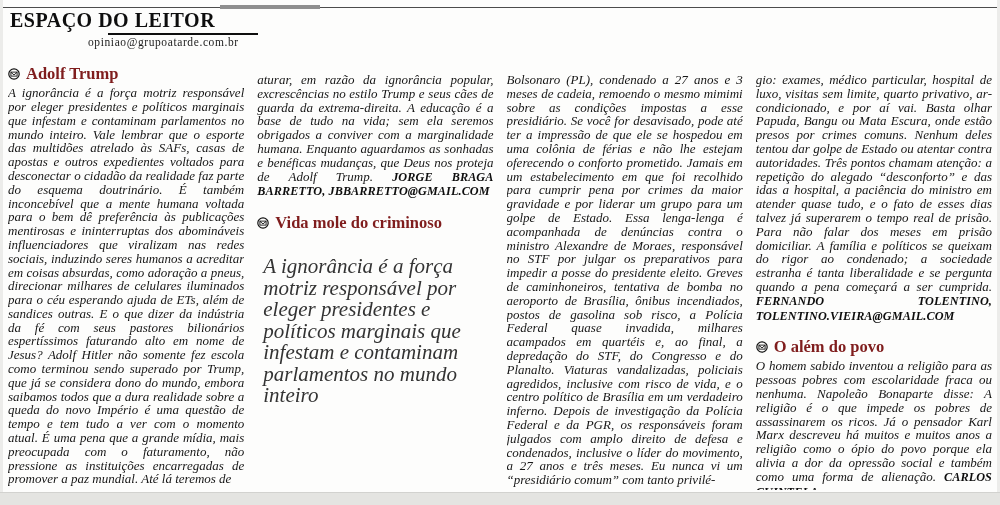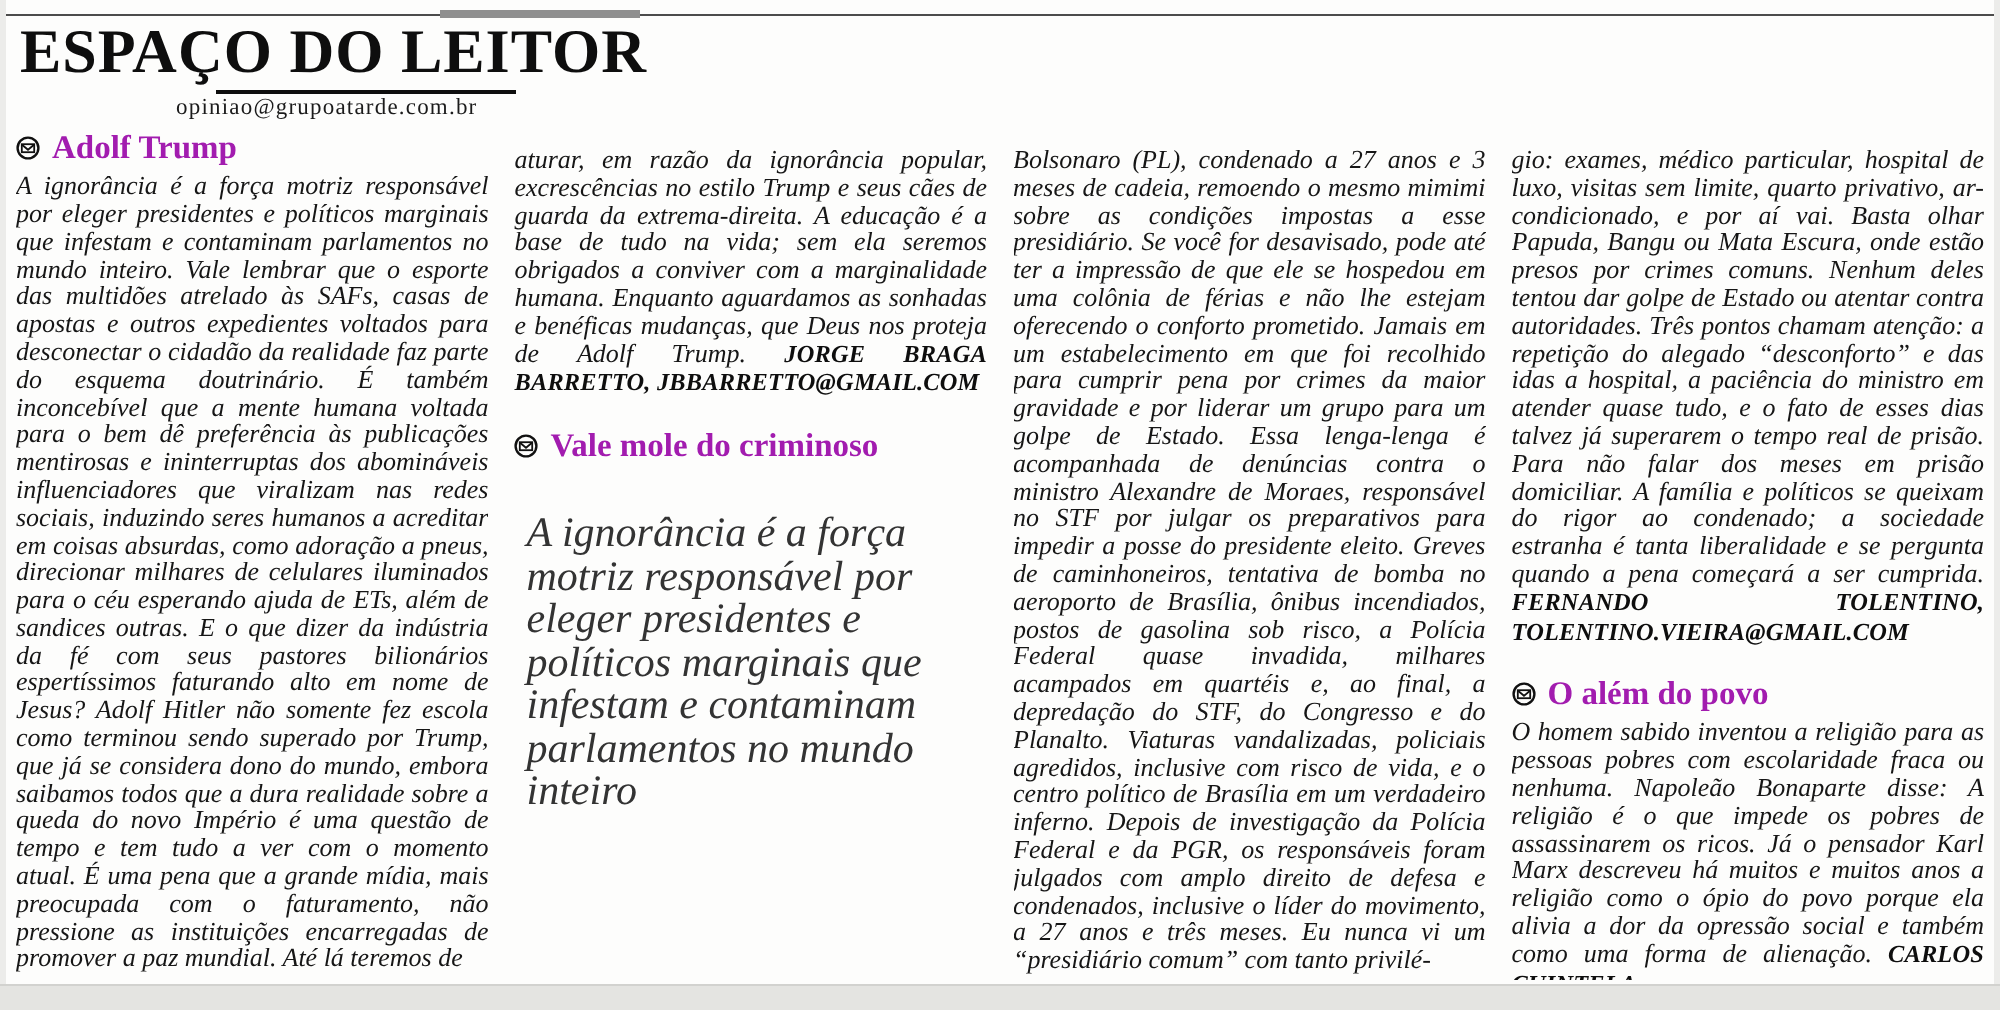--- a/index.html
+++ b/index.html
@@ -14,39 +14,39 @@
   
   .topline { position:absolute; top:7px; left:0; width:1000px; height:1px; background:#4c4c4c; }
   .topline-thick { position:absolute; top:5px; left:220px; width:100px; height:4px; background:#8f8f8f; }
   .left-edge { position:absolute; top:0; left:0; width:3px; height:100%; background:#ececea; }
   .right-edge { position:absolute; top:0; right:0; width:3px; height:100%; background:#ececea; }
   .bottom-strip { position:absolute; bottom:0; left:0; width:100%; height:13px; background:#e4e4e1; border-top:1px solid #d2d2cf; }
 
   
   .masthead { position:absolute; top:10px; left:10px; width:360px; }
   .masthead h1 {
-    font-size:31px; font-weight:bold; letter-spacing:0.5px;
+    font-size:20px; font-weight:bold; letter-spacing:0.5px;
     color:#0e0e0e; line-height:1.05; white-space:nowrap;
   }
   .masthead .rule { height:2px; background:#0e0e0e; margin:2px 0 1px 98px; width:150px; }
   .masthead .email {
     display:block; margin-left:78px; width:190px; text-align:left;
     font-size:11.5px; letter-spacing:0.6px; color:#1b1b1b;
   }
 
   
   .columns {
     position:absolute; top:64px; left:8px; right:8px; bottom:15px;
     display:flex; gap:13px; overflow:hidden;
   }
   .col { flex:1 1 0; min-width:0; overflow:hidden; }
 
   .letter-head {
     display:flex; align-items:center; gap:6px;
-    font-size:16.5px; font-weight:bold; color:#a21caf;
+    font-size:16.5px; font-weight:bold; color:#7f1d1d;
     margin:1px 0 3px 0; line-height:1.1;
   }
   .letter-head.spaced { margin-top:15px; }
   .letter-icon { display:inline-flex; flex:0 0 auto; }
 
   p.body {
     font-size:13px; line-height:13.8px; text-align:justify;
     text-justify:inter-word; color:#161616;font-style:italic;
   }
   p.body.cont { margin-top:9px; }
@@ -93,21 +93,21 @@
     <p class="body cont"><span>aturar, em razão da ignorância popular, excrescências no estilo Trump e seus cães de guarda da extrema-direita. A educação é a base de tudo na vida; sem ela seremos obrigados a conviver com a marginalidade humana. Enquanto aguardamos as sonhadas e benéficas mudanças, que Deus nos proteja de Adolf Trump.</span> <span class="sig">JORGE BRAGA BARRETTO, JBBARRETTO@GMAIL.COM</span></p>
 
     <div class="letter-head spaced">
       <span class="letter-icon">
         <svg width="12" height="12" viewBox="0 0 12 12" aria-hidden="true">
           <circle cx="6" cy="6" r="5.2" fill="none" stroke="#111" stroke-width="1.2"></circle>
           <rect x="2.9" y="4.1" width="6.2" height="4" fill="none" stroke="#111" stroke-width="0.9"></rect>
           <path d="M3 4.4 L6 6.9 L9 4.4" fill="none" stroke="#111" stroke-width="0.9"></path>
         </svg>
       </span>
-      <span>Vale mole do criminoso</span>
+      <span>Vida mole do criminoso</span>
     </div>
 
     <div class="pullquote">A ignorância é a força motriz responsável por eleger presidentes e políticos marginais que infestam e contaminam parlamentos no mundo inteiro</div>
   </div>
 
   <div class="col">
     <p class="body cont">Bolsonaro (PL), condenado a 27 anos e 3 meses de cadeia, remoendo o mesmo mimimi sobre as condições impostas a esse presidiário. Se você for desavisado, pode até ter a impressão de que ele se hospedou em uma colônia de férias e não lhe estejam oferecendo o conforto prometido. Jamais em um estabelecimento em que foi recolhido para cumprir pena por crimes da maior gravidade e por liderar um grupo para um golpe de Estado. Essa lenga-lenga é acompanhada de denúncias contra o ministro Alexandre de Moraes, responsável no STF por julgar os preparativos para impedir a posse do presidente eleito. Greves de caminhoneiros, tentativa de bomba no aeroporto de Brasília, ônibus incendiados, postos de gasolina sob risco, a Polícia Federal quase invadida, milhares acampados em quartéis e, ao final, a depredação do STF, do Congresso e do Planalto. Viaturas vandalizadas, policiais agredidos, inclusive com risco de vida, e o centro político de Brasília em um verdadeiro inferno. Depois de investigação da Polícia Federal e da PGR, os responsáveis foram julgados com amplo direito de defesa e condenados, inclusive o líder do movimento, a 27 anos e três meses. Eu nunca vi um “presidiário comum” com tanto privilé-</p>
   </div>
 
   <div class="col">

